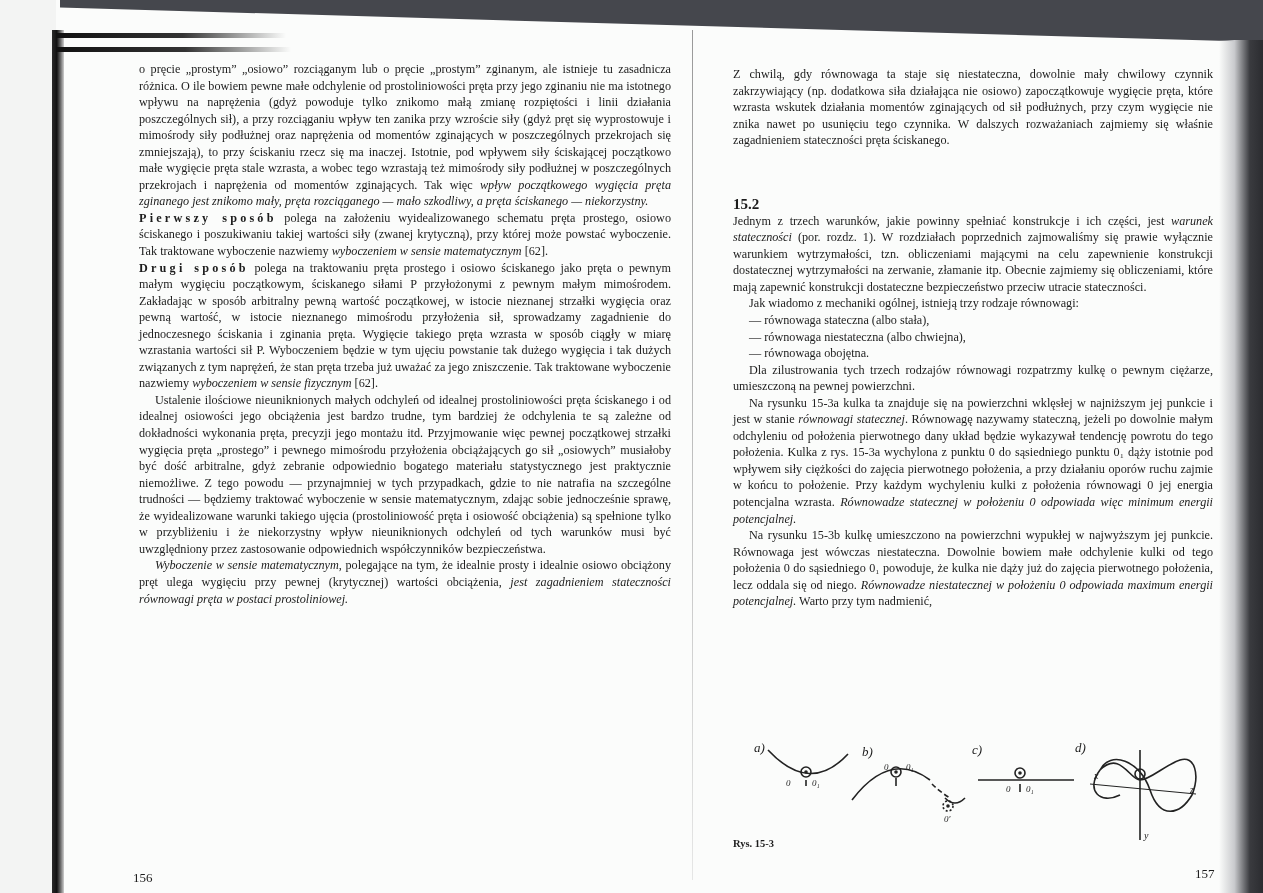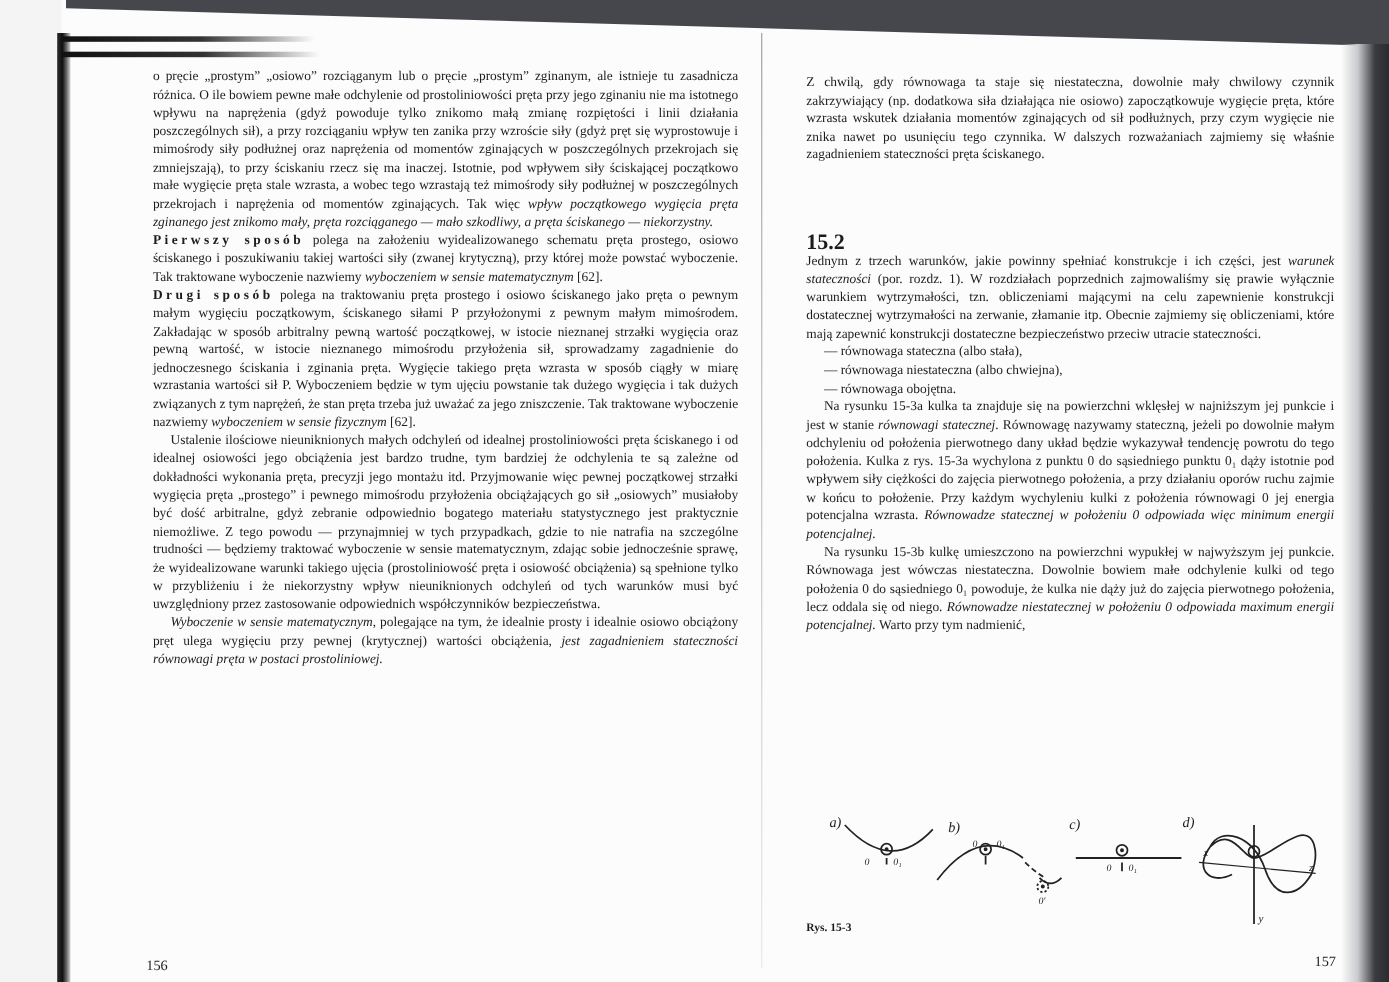--- a/index.html
+++ b/index.html
@@ -33,21 +33,21 @@
     .gutter-line { position: absolute; left: 692px; top: 30px; width: 1px; height: 850px; background: linear-gradient(#999, rgba(180,180,180,0.3)); }
 
     .page { position: absolute; font-size: 12.2px; line-height: 16.55px; text-align: justify; }
     .page p { margin: 0; }
     .page .ind { text-indent: 16px; }
     .left-page { left: 139px; top: 61px; width: 532px; }
     .right-page { left: 733px; top: 66px; width: 480px; }
     .sp { letter-spacing: 3.2px; font-weight: bold; }
     .it { font-style: italic; }
     .page-num { position: absolute; font-size: 13px; }
-    .section-num { font-weight: bold; font-size: 20px; line-height: 18px; margin-top: 62px; }
+    .section-num { font-weight: bold; font-size: 15px; line-height: 18px; margin-top: 46px; }
     .section-title { font-weight: bold; font-size: 15px; line-height: 18px; margin-bottom: 24px; }
     .list-item { padding-left: 16px; text-align: left; }
 
     .figure { position: absolute; left: 740px; top: 740px; width: 460px; height: 110px; }
     .fig-label { position: absolute; font-style: italic; font-size: 13px; }
     .caption { position: absolute; left: 733px; top: 838px; font-size: 10.5px; font-weight: bold; }
   </style>
 </head>
 <body>
 
@@ -65,23 +65,25 @@
   <p><span class="sp">Drugi sposób</span><span> polega na traktowaniu pręta prostego i osiowo ściskanego jako pręta o pewnym małym wygięciu początkowym, ściskanego siłami P przyłożonymi z pewnym małym mimośrodem. Zakładając w sposób arbitralny pewną wartość początkowej, w istocie nieznanej strzałki wygięcia oraz pewną wartość, w istocie nieznanego mimośrodu przyłożenia sił, sprowadzamy zagadnienie do jednoczesnego ściskania i zginania pręta. Wygięcie takiego pręta wzrasta w sposób ciągły w miarę wzrastania wartości sił P. Wyboczeniem będzie w tym ujęciu powstanie tak dużego wygięcia i tak dużych związanych z tym naprężeń, że stan pręta trzeba już uważać za jego zniszczenie. Tak traktowane wyboczenie nazwiemy </span><span class="it">wyboczeniem w sensie fizycznym</span><span> [62].</span></p>
   <p class="ind">Ustalenie ilościowe nieuniknionych małych odchyleń od idealnej prostoliniowości pręta ściskanego i od idealnej osiowości jego obciążenia jest bardzo trudne, tym bardziej że odchylenia te są zależne od dokładności wykonania pręta, precyzji jego montażu itd. Przyjmowanie więc pewnej początkowej strzałki wygięcia pręta „prostego” i pewnego mimośrodu przyłożenia obciążających go sił „osiowych” musiałoby być dość arbitralne, gdyż zebranie odpowiednio bogatego materiału statystycznego jest praktycznie niemożliwe. Z tego powodu — przynajmniej w tych przypadkach, gdzie to nie natrafia na szczególne trudności — będziemy traktować wyboczenie w sensie matematycznym, zdając sobie jednocześnie sprawę, że wyidealizowane warunki takiego ujęcia (prostoliniowość pręta i osiowość obciążenia) są spełnione tylko w przybliżeniu i że niekorzystny wpływ nieuniknionych odchyleń od tych warunków musi być uwzględniony przez zastosowanie odpowiednich współczynników bezpieczeństwa.</p>
   <p class="ind"><span class="it">Wyboczenie w sensie matematycznym</span><span>, polegające na tym, że idealnie prosty i idealnie osiowo obciążony pręt ulega wygięciu przy pewnej (krytycznej) wartości obciążenia, </span><span class="it">jest zagadnieniem stateczności równowagi pręta w postaci prostoliniowej.</span></p>
 </div>
 <div class="page-num" style="left:133px; top:870px;">156</div>
 
 <div class="page right-page">
   <p>Z chwilą, gdy równowaga ta staje się niestateczna, dowolnie mały chwilowy czynnik zakrzywiający (np. dodatkowa siła działająca nie osiowo) zapoczątkowuje wygięcie pręta, które wzrasta wskutek działania momentów zginających od sił podłużnych, przy czym wygięcie nie znika nawet po usunięciu tego czynnika. W dalszych rozważaniach zajmiemy się właśnie zagadnieniem stateczności pręta ściskanego.</p>
   <div class="section-num">15.2</div>
   <p><span>Jednym z trzech warunków, jakie powinny spełniać konstrukcje i ich części, jest </span><span class="it">warunek stateczności</span><span> (por. rozdz. 1). W rozdziałach poprzednich zajmowaliśmy się prawie wyłącznie warunkiem wytrzymałości, tzn. obliczeniami mającymi na celu zapewnienie konstrukcji dostatecznej wytrzymałości na zerwanie, złamanie itp. Obecnie zajmiemy się obliczeniami, które mają zapewnić konstrukcji dostateczne bezpieczeństwo przeciw utracie stateczności.</span></p>
+  <p class="ind">Jak wiadomo z mechaniki ogólnej, istnieją trzy rodzaje równowagi:</p>
   <p class="list-item">— równowaga stateczna (albo stała),</p>
   <p class="list-item">— równowaga niestateczna (albo chwiejna),</p>
   <p class="list-item">— równowaga obojętna.</p>
+  <p class="ind">Dla zilustrowania tych trzech rodzajów równowagi rozpatrzmy kulkę o pewnym ciężarze, umieszczoną na pewnej powierzchni.</p>
   <p class="ind"><span>Na rysunku 15-3a kulka ta znajduje się na powierzchni wklęsłej w najniższym jej punkcie i jest w stanie </span><span class="it">równowagi statecznej</span><span>. Równowagę nazywamy stateczną, jeżeli po dowolnie małym odchyleniu od położenia pierwotnego dany układ będzie wykazywał tendencję powrotu do tego położenia. Kulka z rys. 15-3a wychylona z punktu 0 do sąsiedniego punktu 0₁ dąży istotnie pod wpływem siły ciężkości do zajęcia pierwotnego położenia, a przy działaniu oporów ruchu zajmie w końcu to położenie. Przy każdym wychyleniu kulki z położenia równowagi 0 jej energia potencjalna wzrasta. </span><span class="it">Równowadze statecznej w położeniu 0 odpowiada więc minimum energii potencjalnej.</span></p>
   <p class="ind"><span>Na rysunku 15-3b kulkę umieszczono na powierzchni wypukłej w najwyższym jej punkcie. Równowaga jest wówczas niestateczna. Dowolnie bowiem małe odchylenie kulki od tego położenia 0 do sąsiedniego 0₁ powoduje, że kulka nie dąży już do zajęcia pierwotnego położenia, lecz oddala się od niego. </span><span class="it">Równowadze niestatecznej w położeniu 0 odpowiada maximum energii potencjalnej.</span><span> Warto przy tym nadmienić,</span></p>
 </div>
 
 <div class="figure">
   <span class="fig-label" style="left:14px; top:0px;">a)</span>
   <span class="fig-label" style="left:122px; top:4px;">b)</span>
   <span class="fig-label" style="left:232px; top:2px;">c)</span>
   <span class="fig-label" style="left:335px; top:0px;">d)</span>
   <svg width="460" height="110" style="position:absolute;left:0;top:0;">

